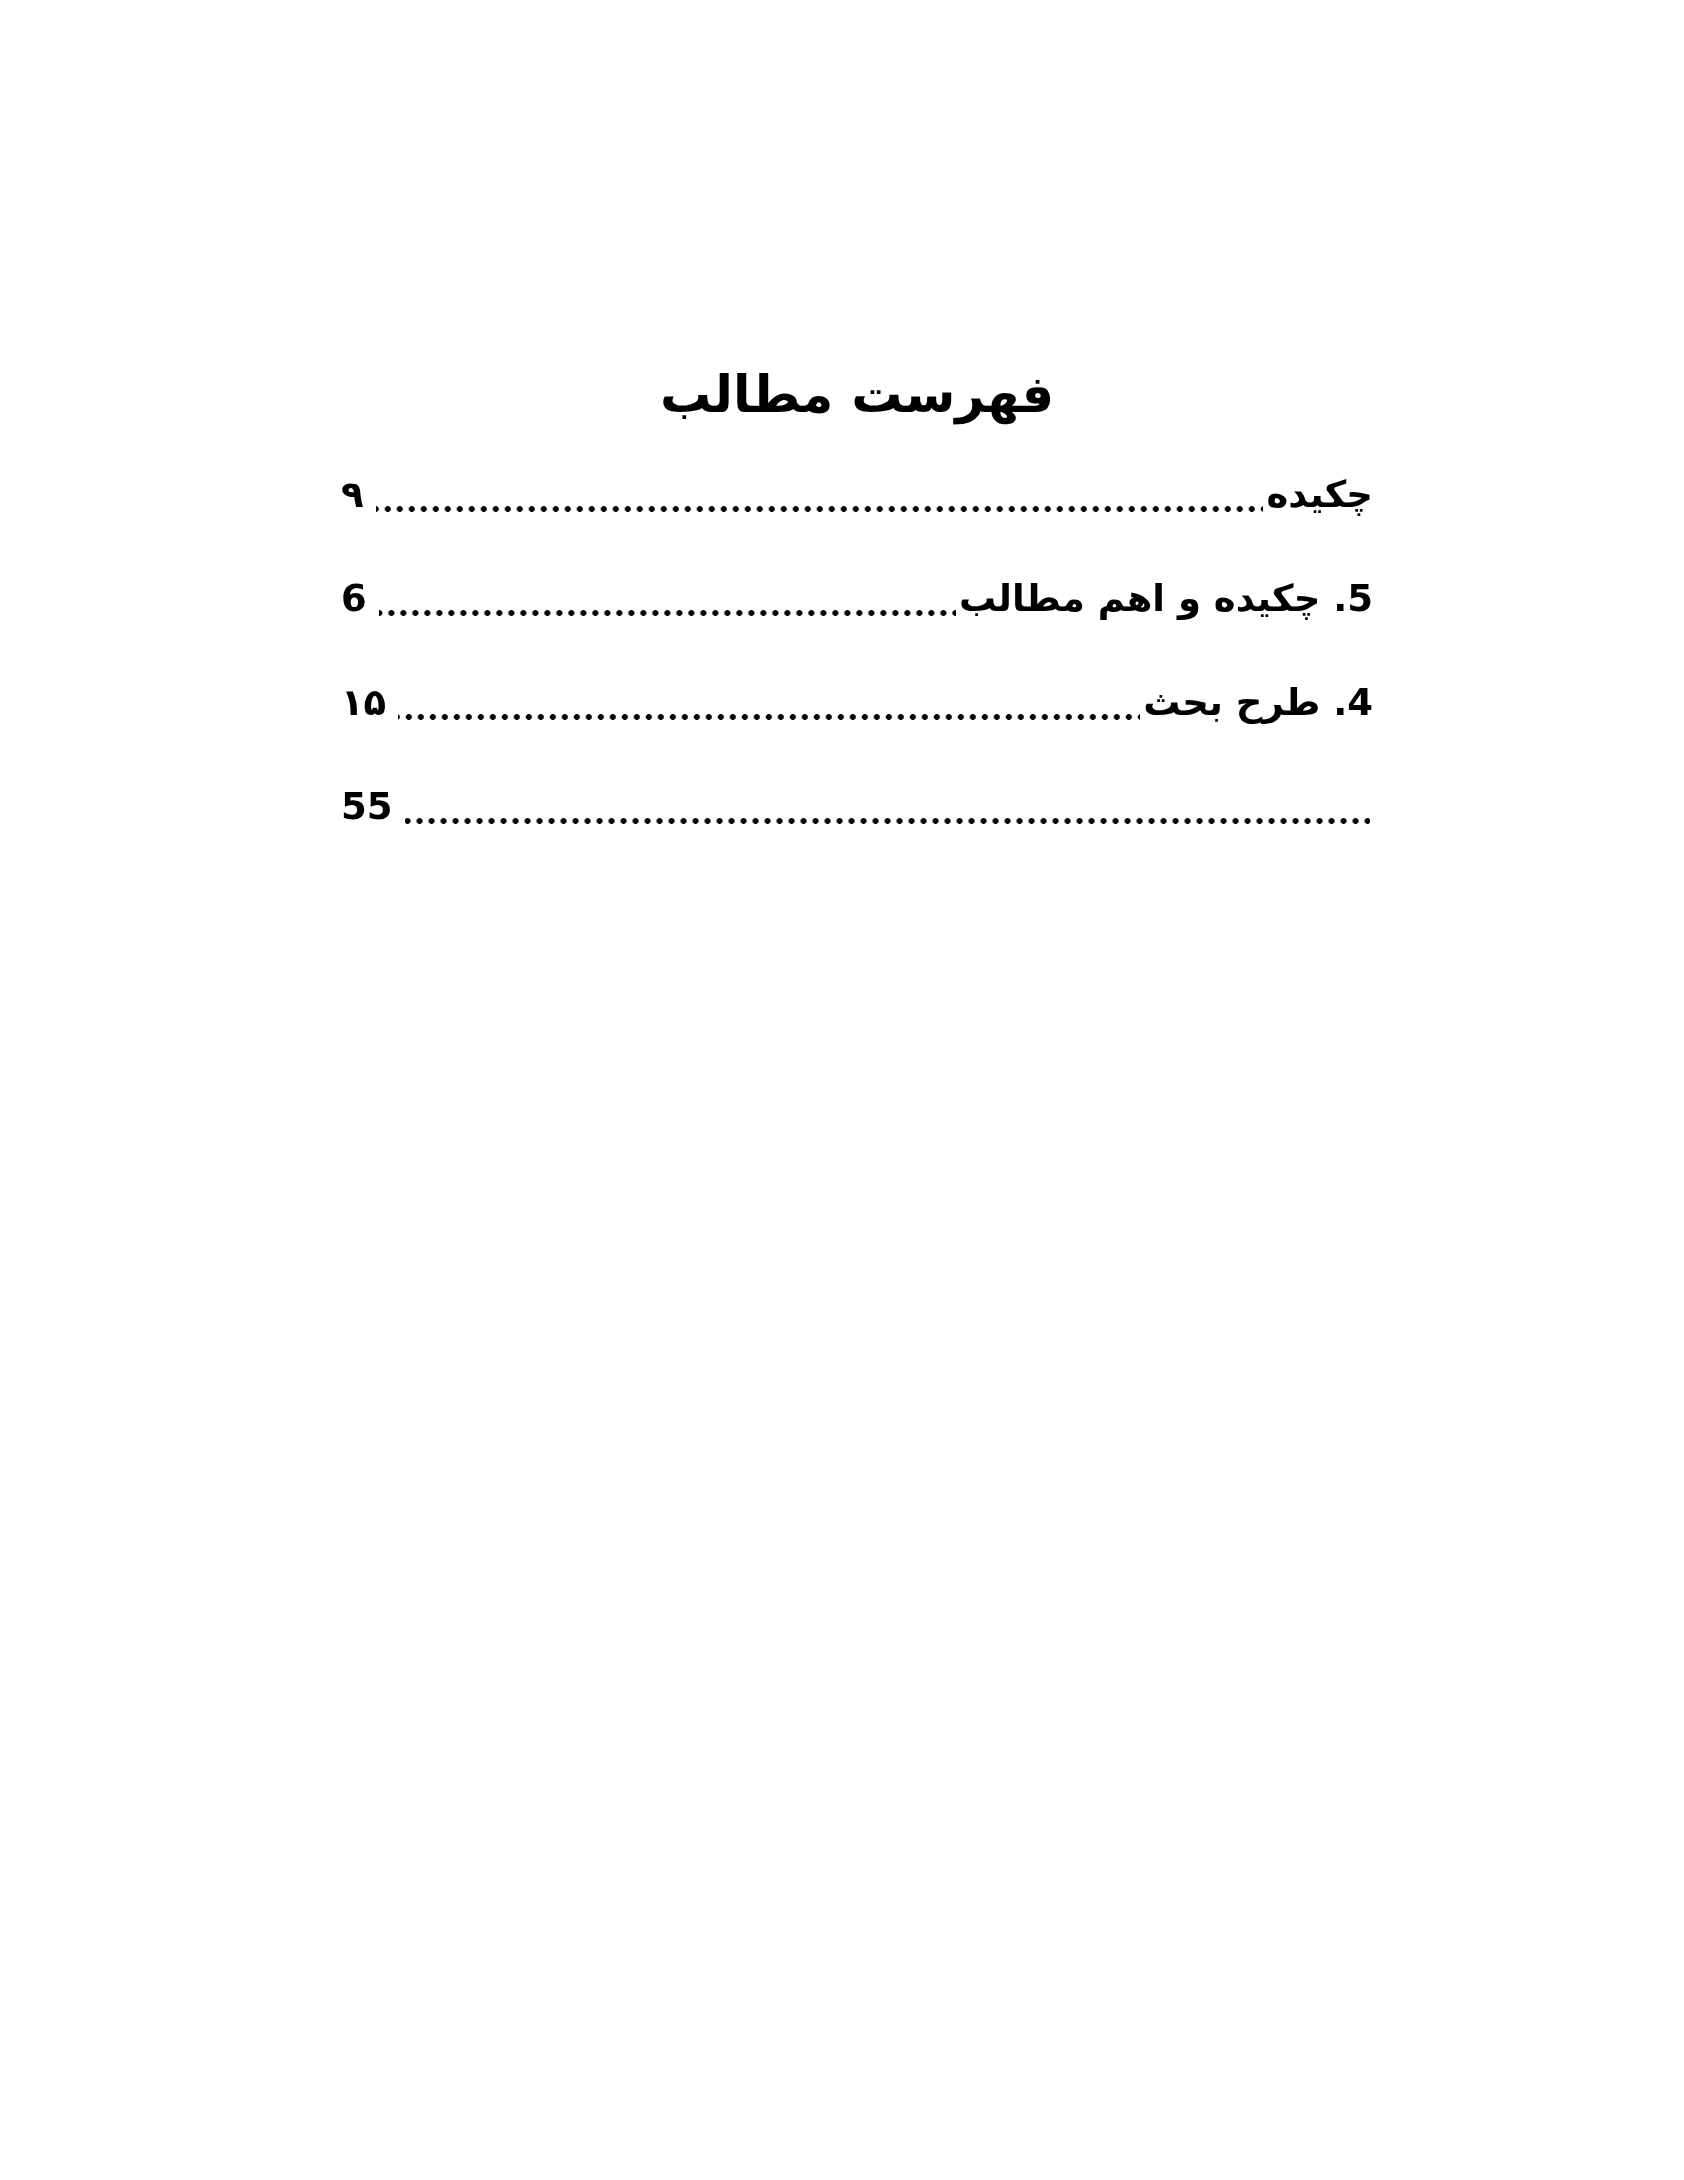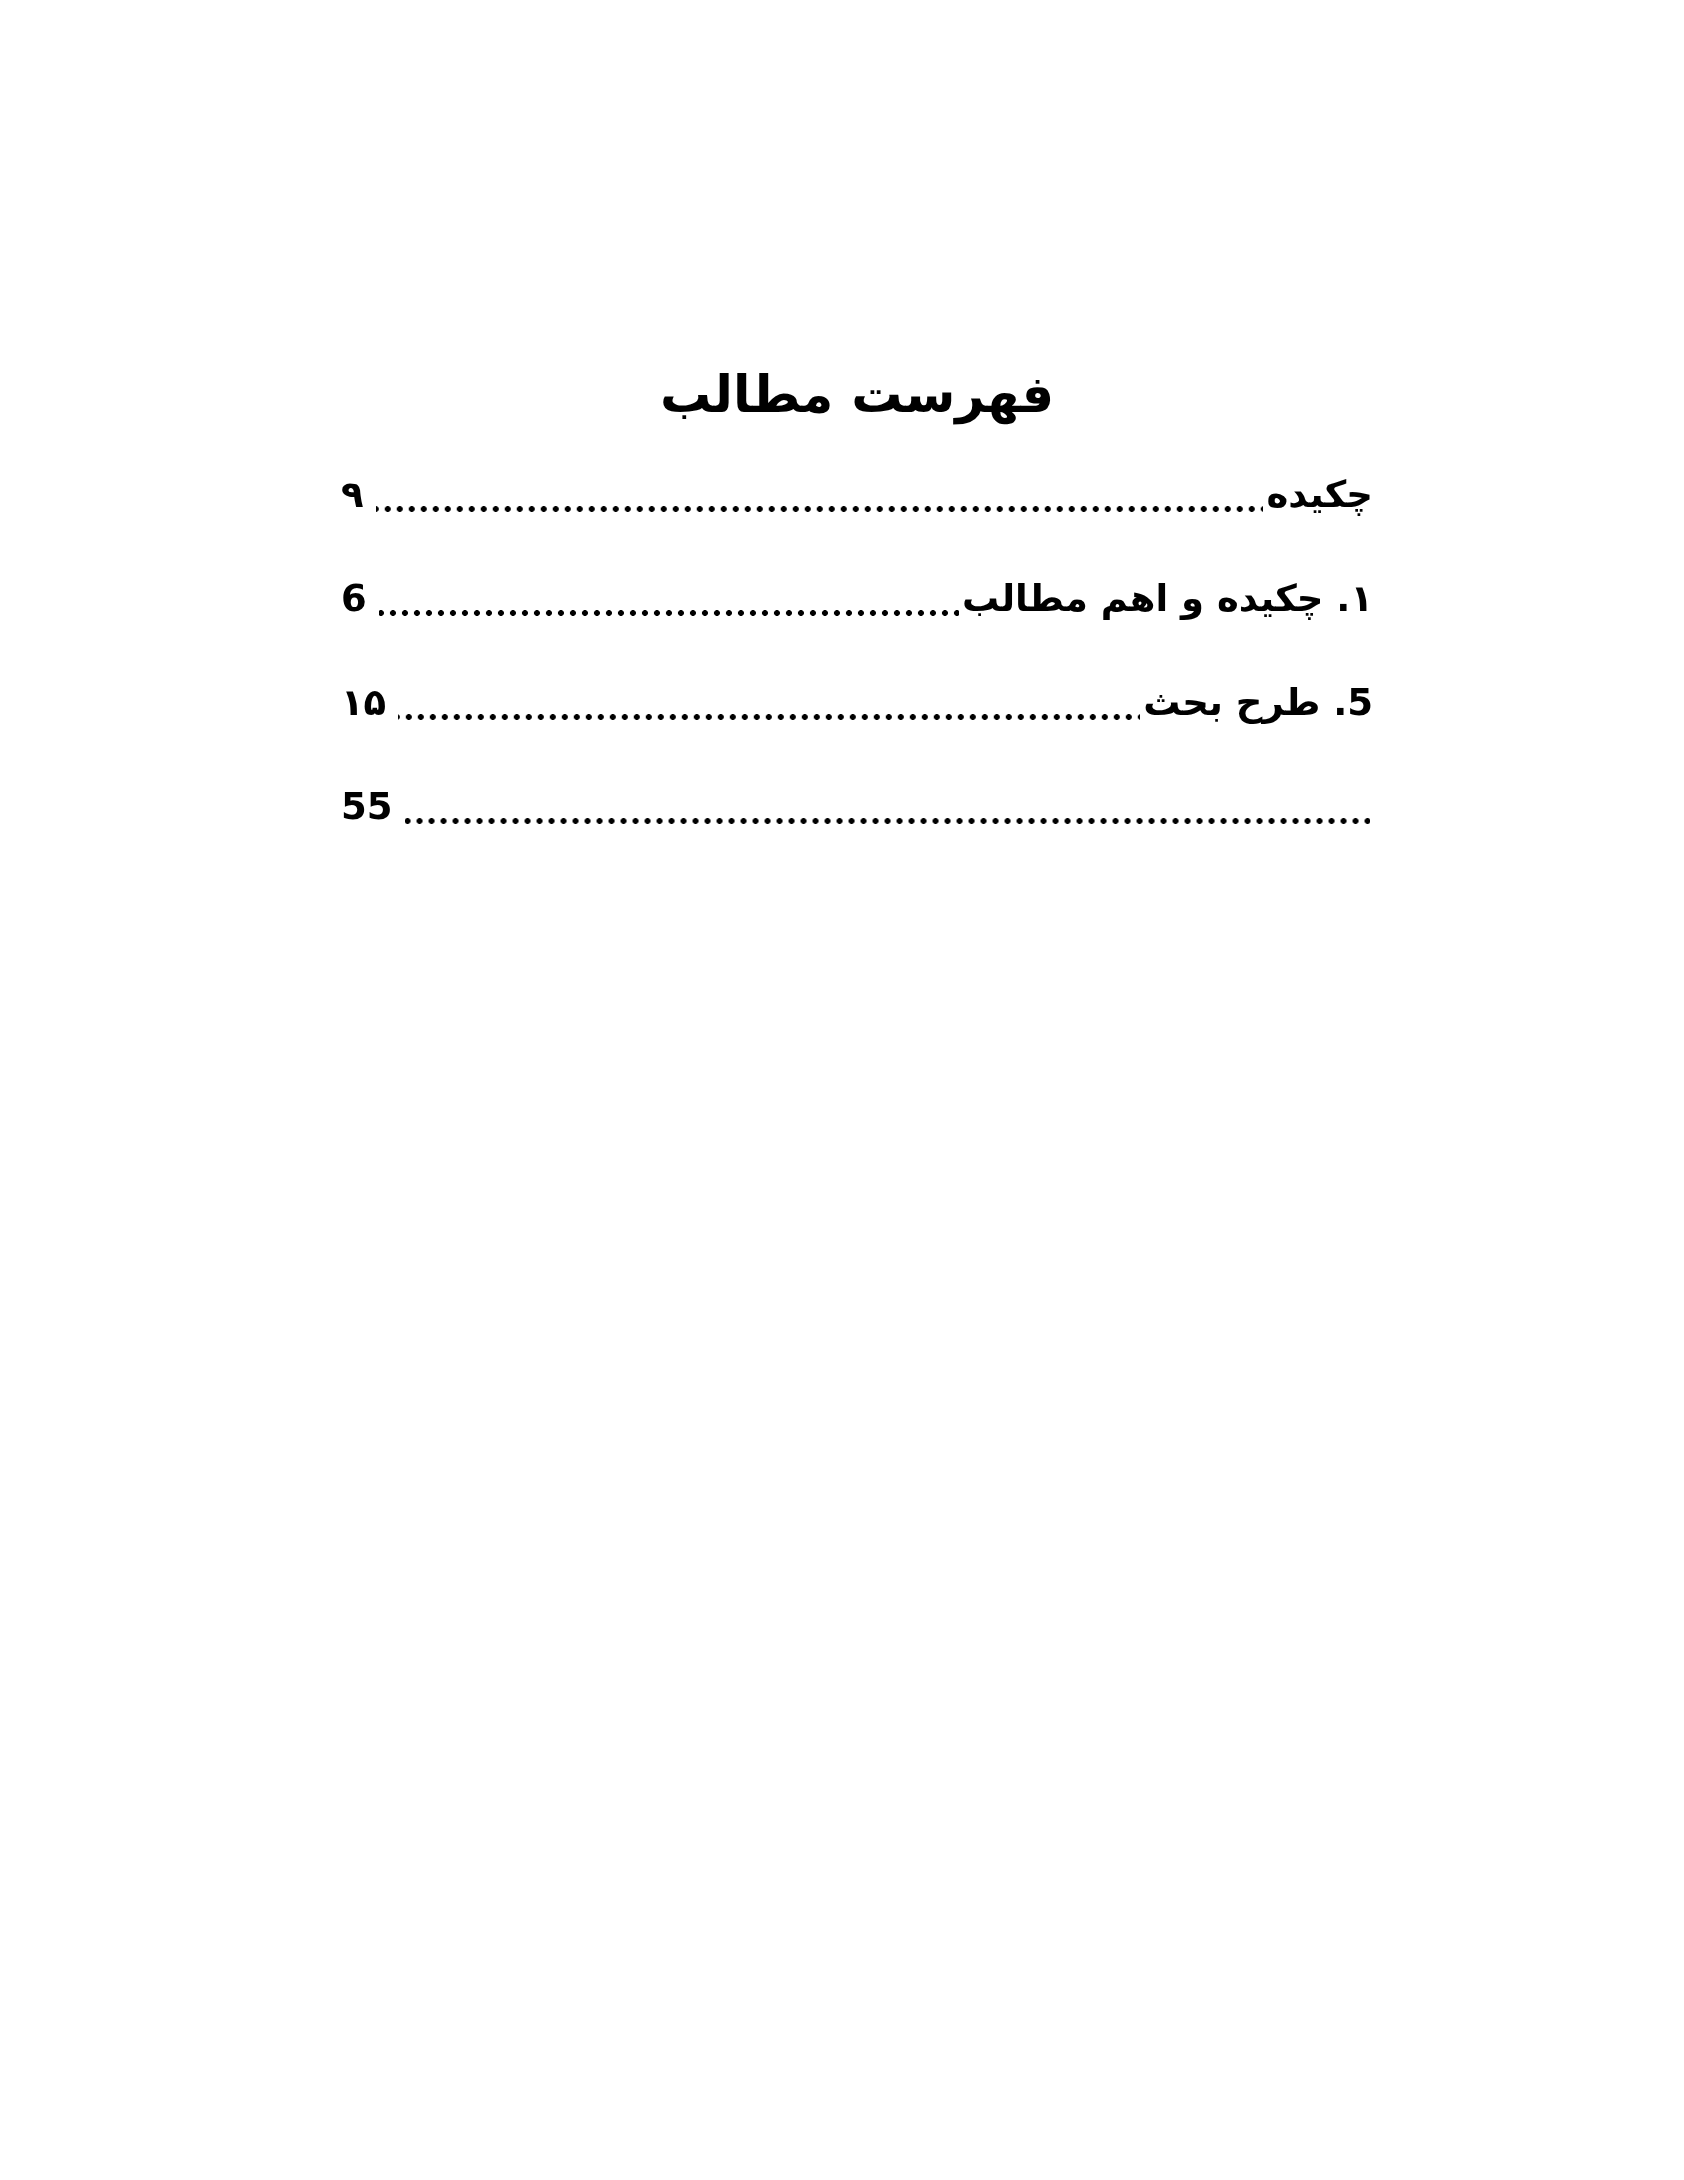--- a/index.html
+++ b/index.html
@@ -77,27 +77,27 @@
   <div class="toc">
     <h1 class="toc-title">فهرست مطالب</h1>
     <div class="toc-list">
   <div class="toc-row">
     <span class="toc-label">چکیده</span>
     <span class="toc-dots"></span>
     <span class="toc-page-num">۹</span>
   </div>
 
   <div class="toc-row">
-    <span class="toc-label">۱. چکیده و اهم مطالب</span>
+    <span class="toc-label">5. چکیده و اهم مطالب</span>
     <span class="toc-dots"></span>
     <span class="toc-page-num">6</span>
   </div>
 
   <div class="toc-row">
-    <span class="toc-label">5. طرح بحث</span>
+    <span class="toc-label">4. طرح بحث</span>
     <span class="toc-dots"></span>
     <span class="toc-page-num">۱۵</span>
   </div>
 
   <div class="toc-row">
     <span class="toc-dots"></span>
     <span class="toc-page-num">55</span>
   </div>
 </div>
   </div>

